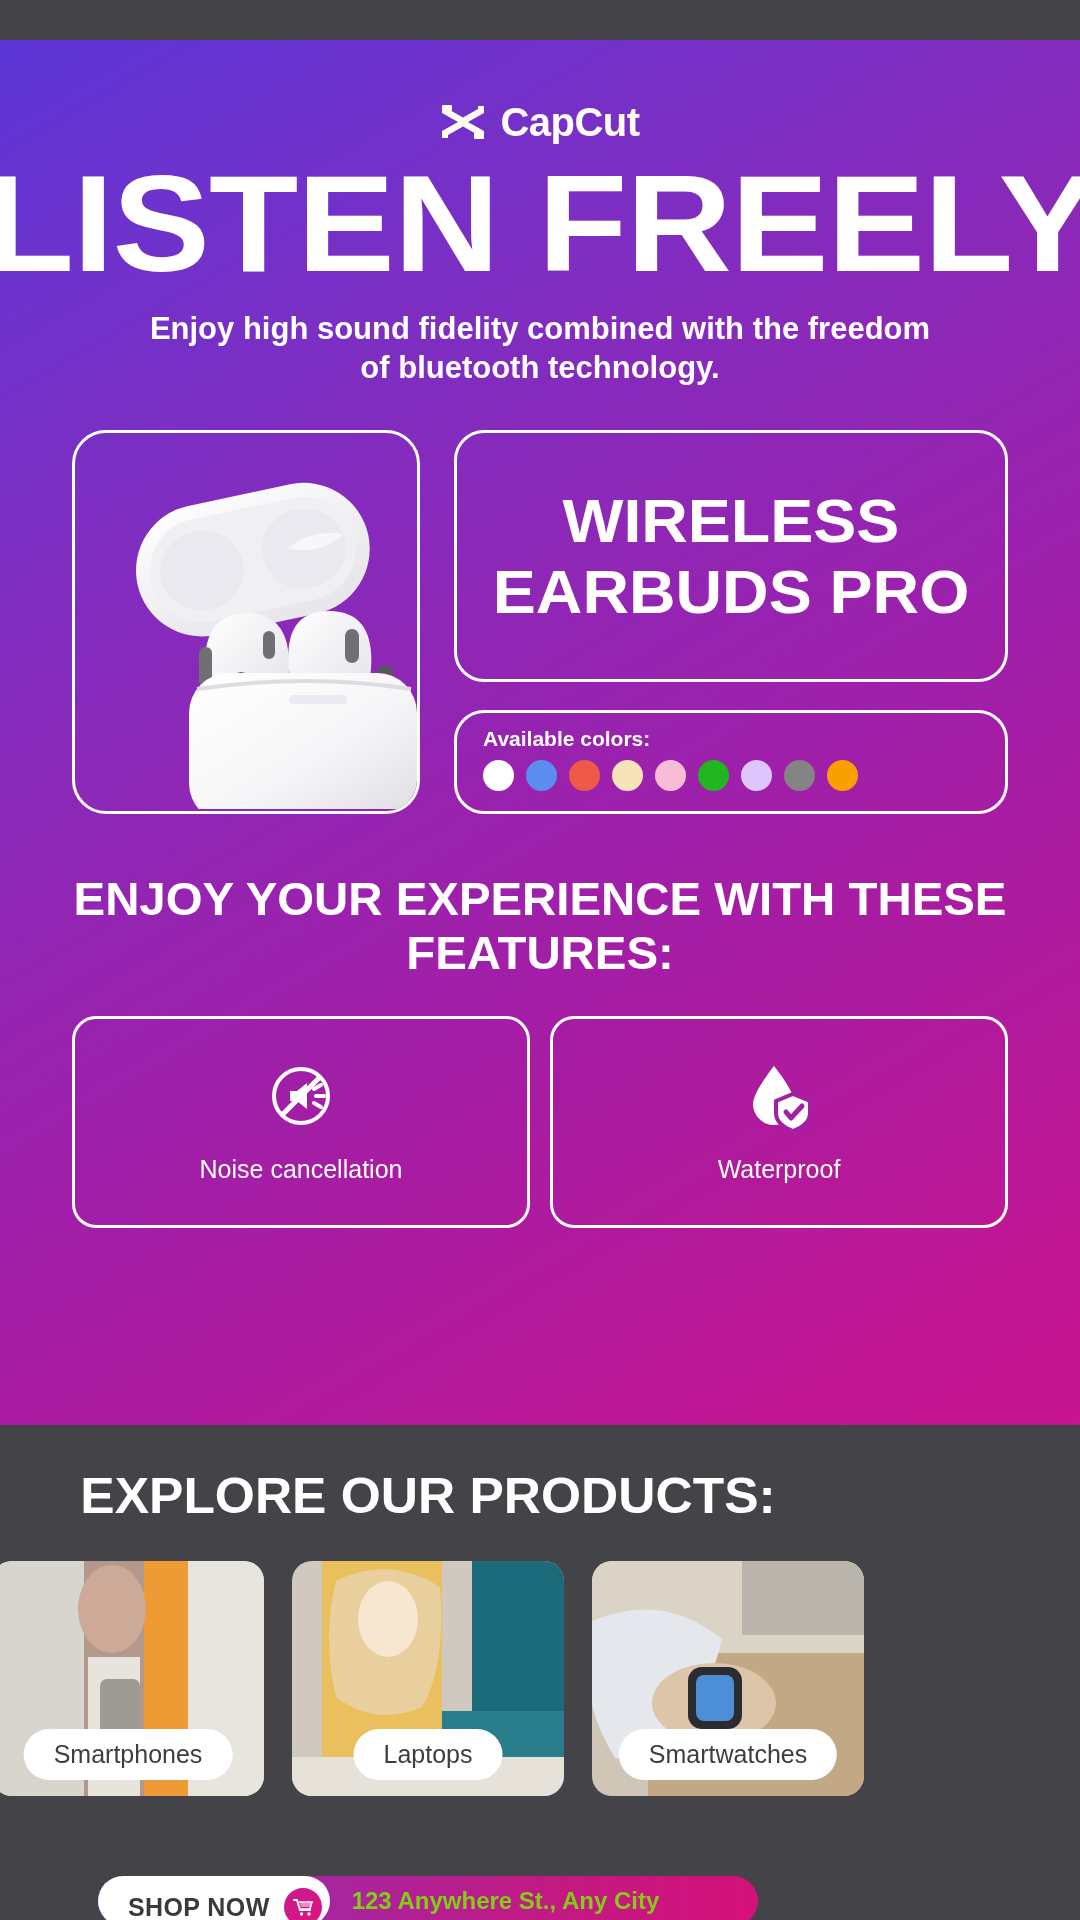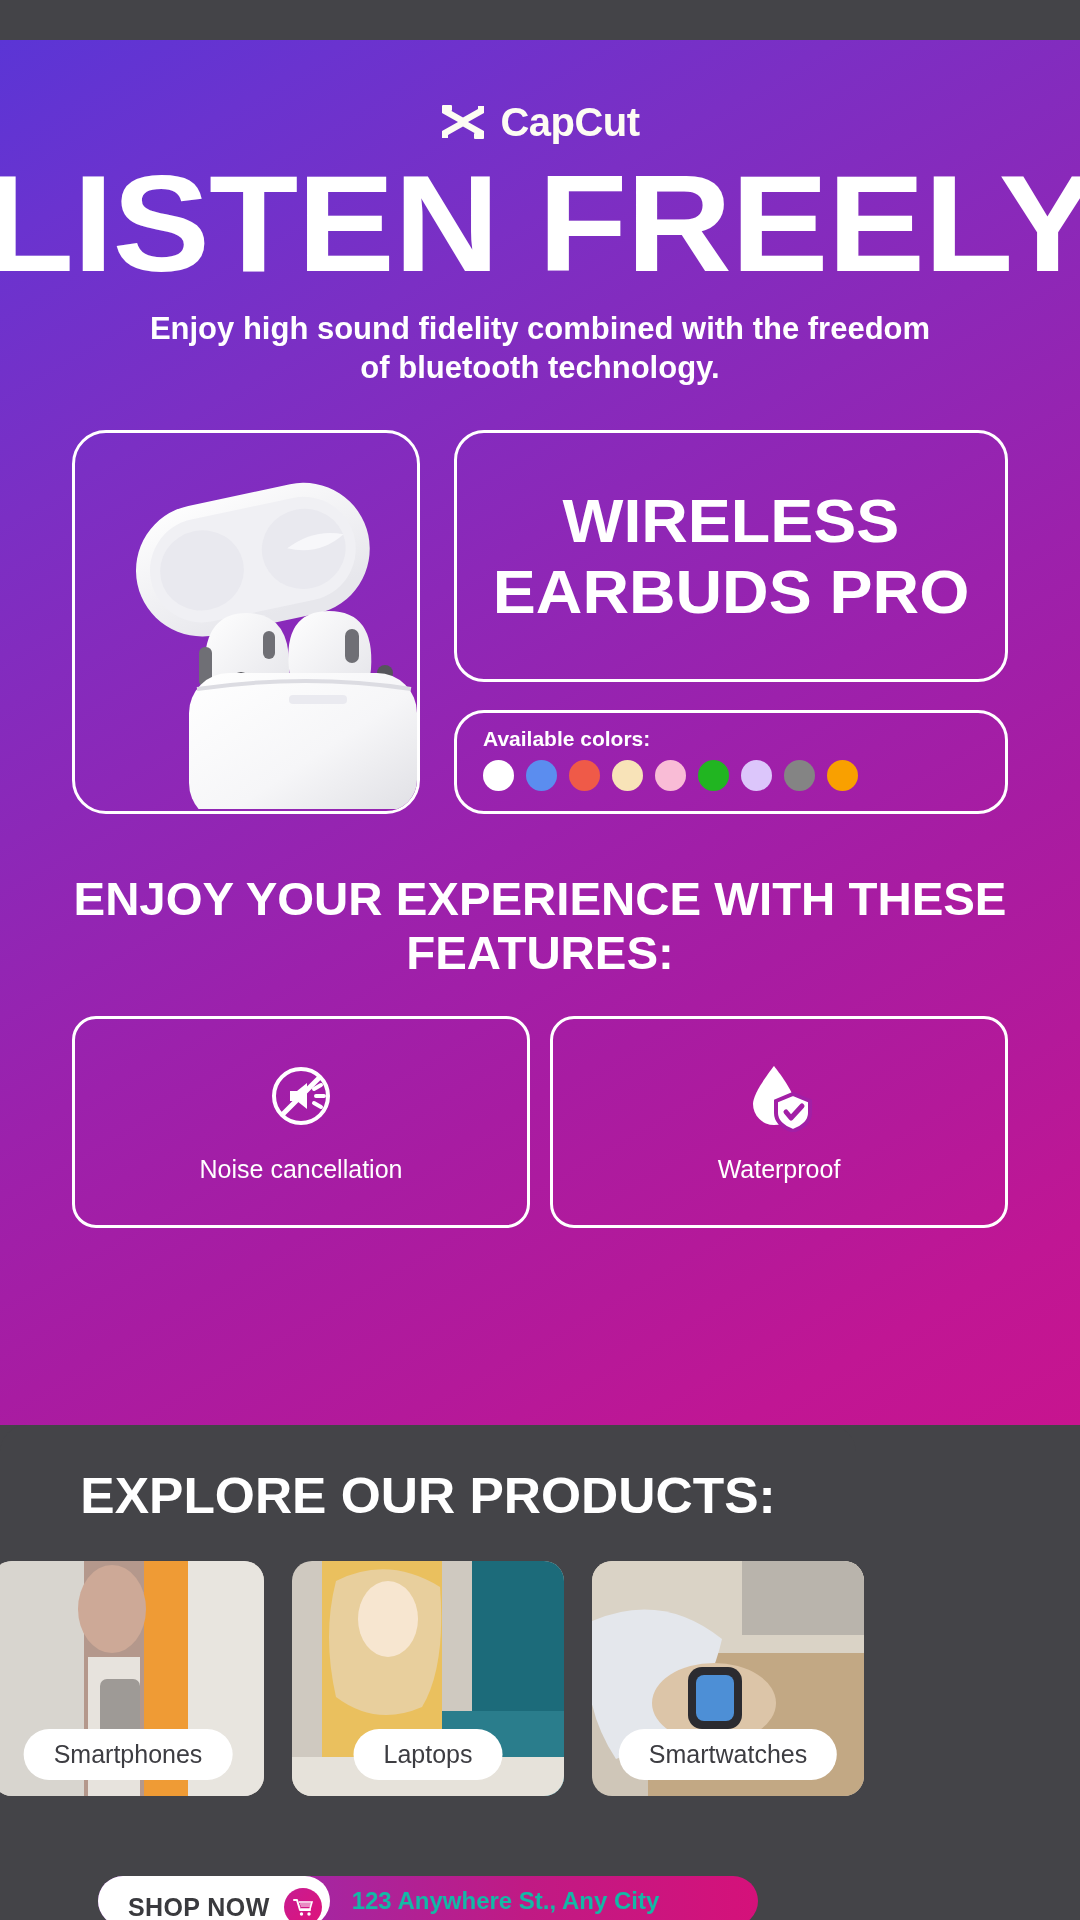--- a/index.html
+++ b/index.html
@@ -204,21 +204,21 @@
   .shop-text {
     color:#3a3a3e; font-size:25px; font-weight:bold; letter-spacing:0.4px;
   }
   .cart-circle {
     width:38px; height:38px; border-radius:50%;
     background:linear-gradient(135deg,#c61c92,#e0127a);
     display:flex; align-items:center; justify-content:center;
   }
   .address {
     position:relative; z-index:2;
-    color:#14b8a6; font-size:24px; font-weight:bold;
+    color:#84cc16; font-size:24px; font-weight:bold;
     margin-left:22px;
   }
 </style>
 </head>
 <body>
 
 <div class="poster">
 
   <section class="hero">
 

